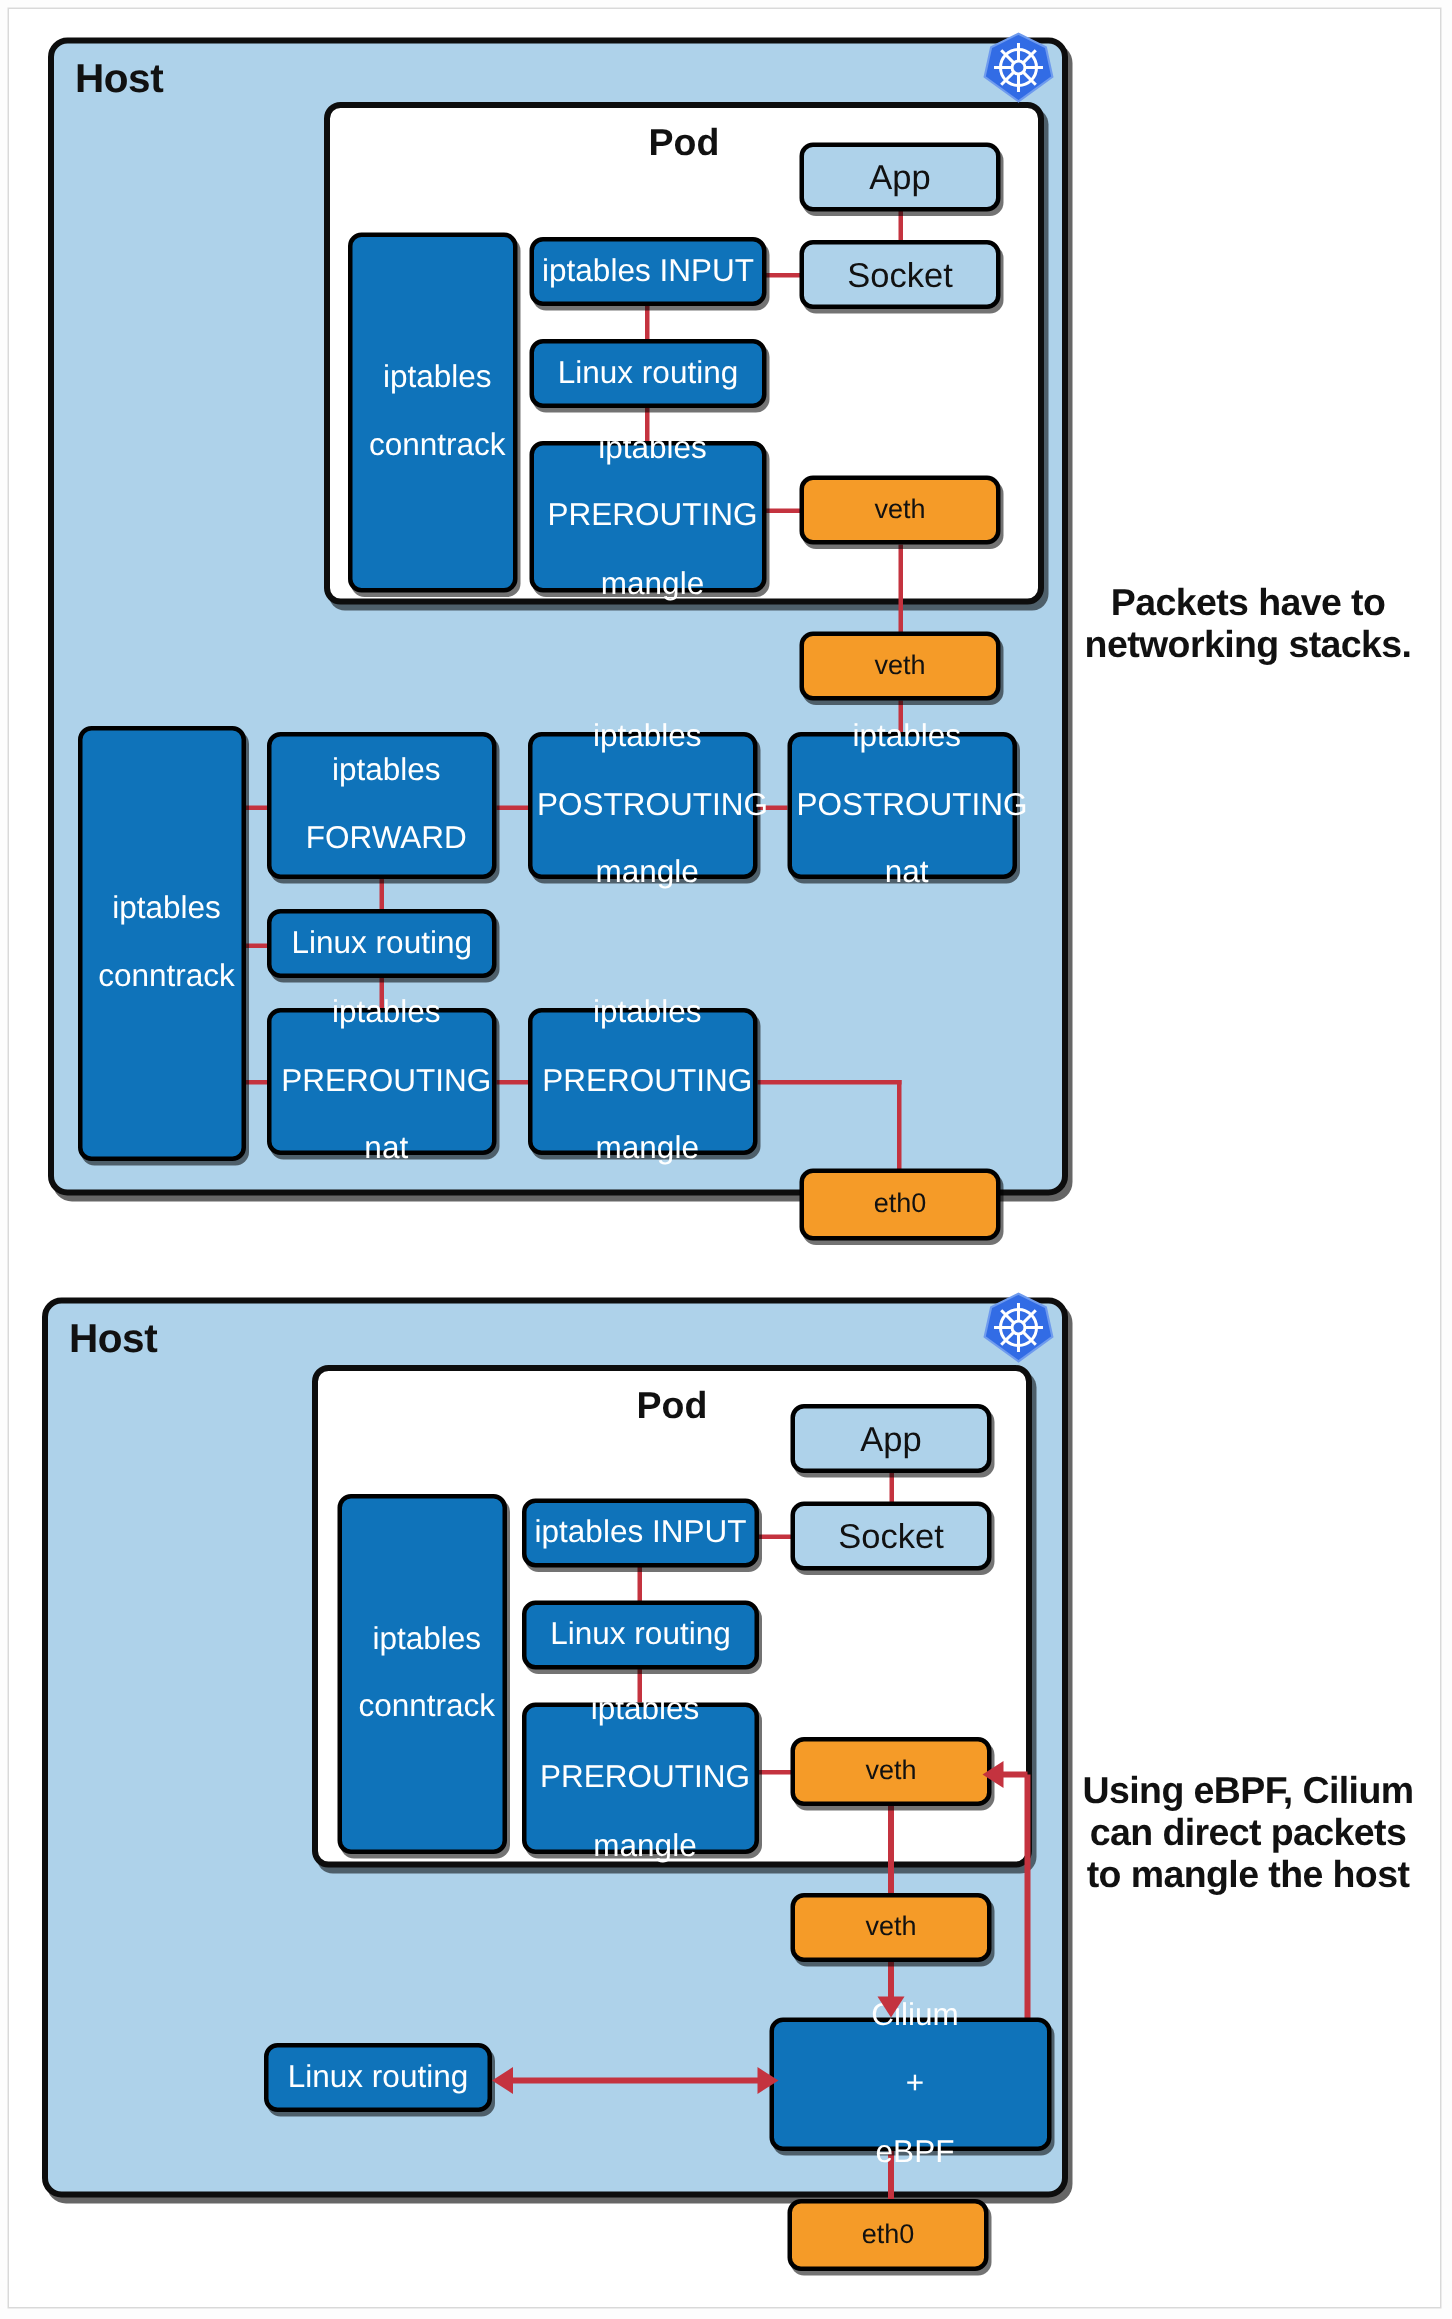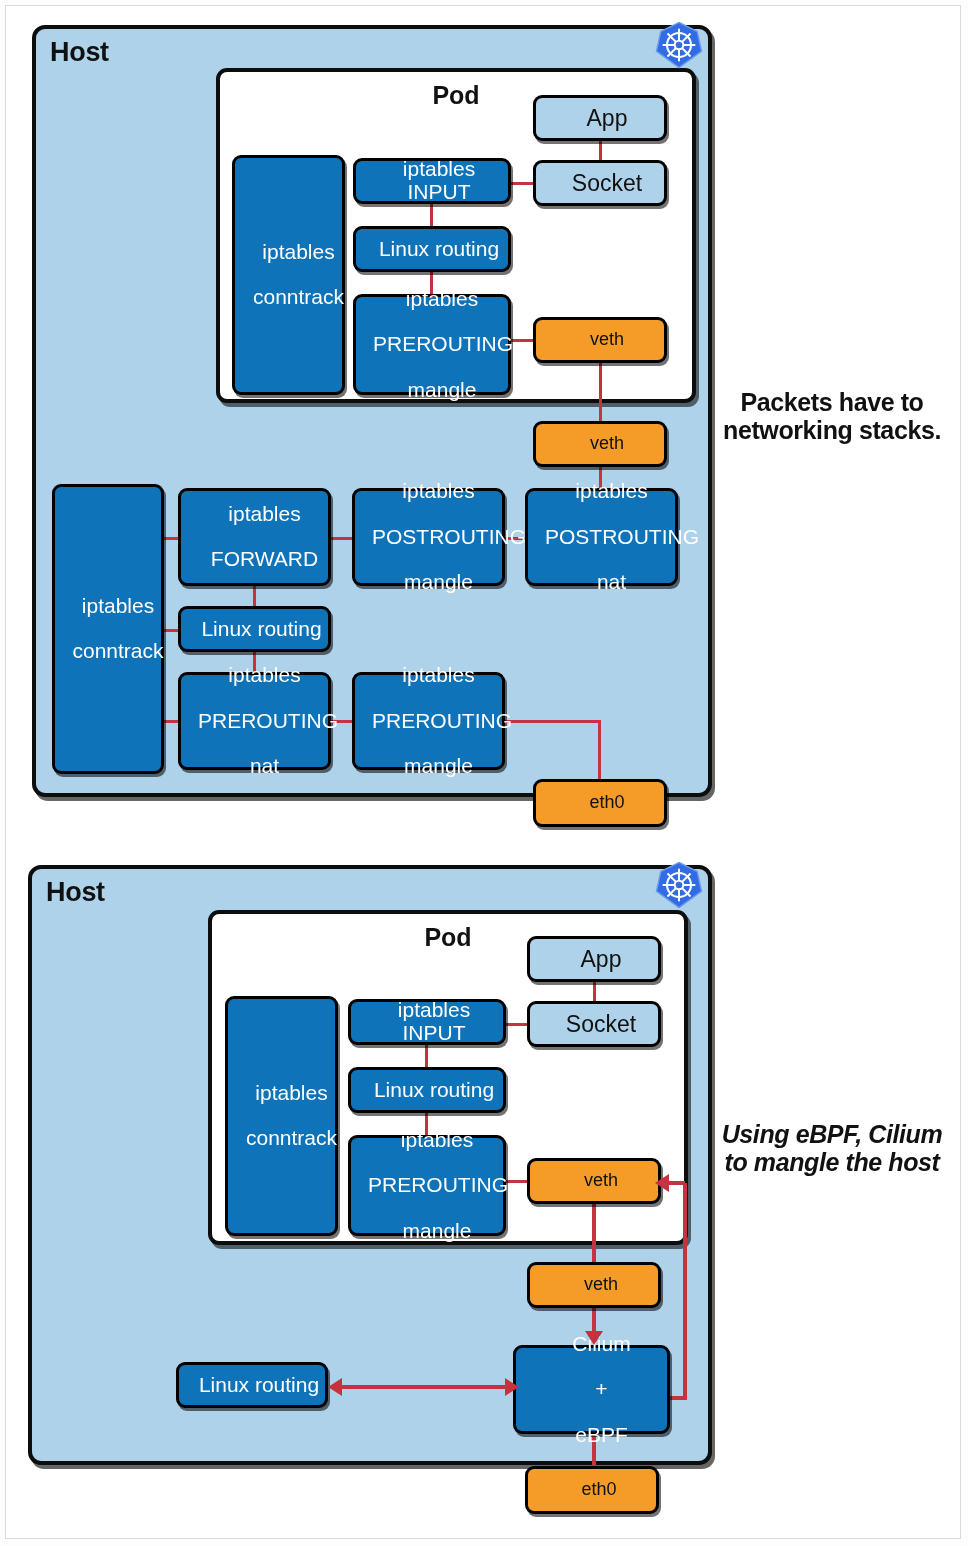--- a/index.html
+++ b/index.html
@@ -15,21 +15,20 @@
   }
 
   
   .node{
     position:absolute;box-sizing:border-box;
     border:3px solid #000000;border-radius:9px;
     display:flex;align-items:center;justify-content:center;
     text-align:center;line-height:1.08;
     box-shadow:2px 3px 0 rgba(0,0,0,0.55);
     z-index:6;
-    padding-left:14px;
   }
   .node span{display:block;width:100%;padding:0 3px;}
 
   .host{
     background:#aed2ea;border:4px solid #0d0d0d;border-radius:13px;
     box-shadow:3px 4px 0 rgba(0,0,0,0.6);
     position:absolute;box-sizing:border-box;z-index:1;
   }
   .host-label{
     position:absolute;left:14px;top:8px;font-size:27px;font-weight:bold;
@@ -289,27 +288,28 @@
   </div>
 
   <div class="node orange" style="left:527px;top:1262px;width:134px;height:46px;">
     <span>veth</span>
   </div>
 
   <div class="node blue" style="left:176px;top:1362px;width:152px;height:46px;">
     <span>Linux routing</span>
   </div>
 
-  <div class="node blue" style="left:513px;top:1345px;width:157px;height:89px;">
+  <div class="node blue" style="left:513px;top:1345px;width:188px;height:89px;">
     <span><span>Cilium</span><br>
     <span>+</span><br>
     <span>eBPF</span></span>
   </div>
 
   <div class="node orange" style="left:525px;top:1466px;width:134px;height:48px;">
     <span>eth0</span>
   </div>
 
-  <div class="caption" style="left:706px;top:1120px;width:252px;font-style:italic;">
+  <div class="caption" style="left:706px;top:1180px;width:252px;">
     <div>Using eBPF, Cilium</div>
+    <div>can direct packets</div>
     <div>to mangle the host</div>
   </div>
 </div>
 
 </body></html>

